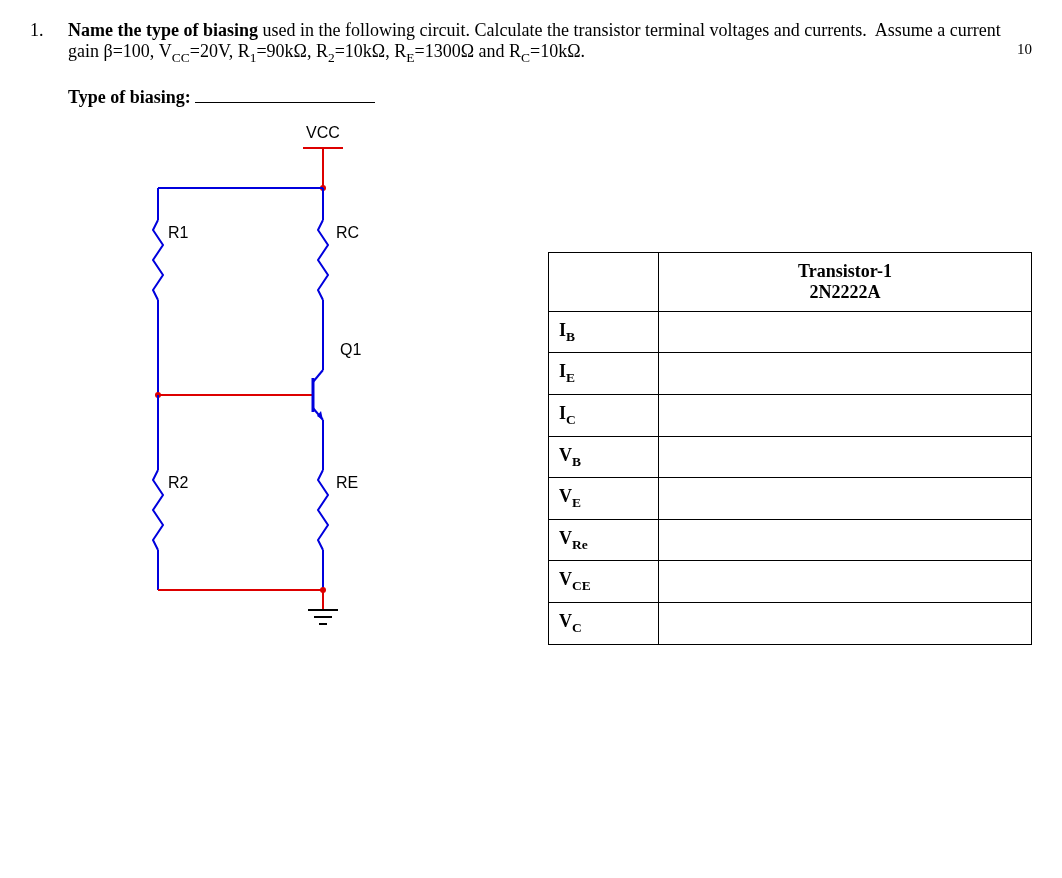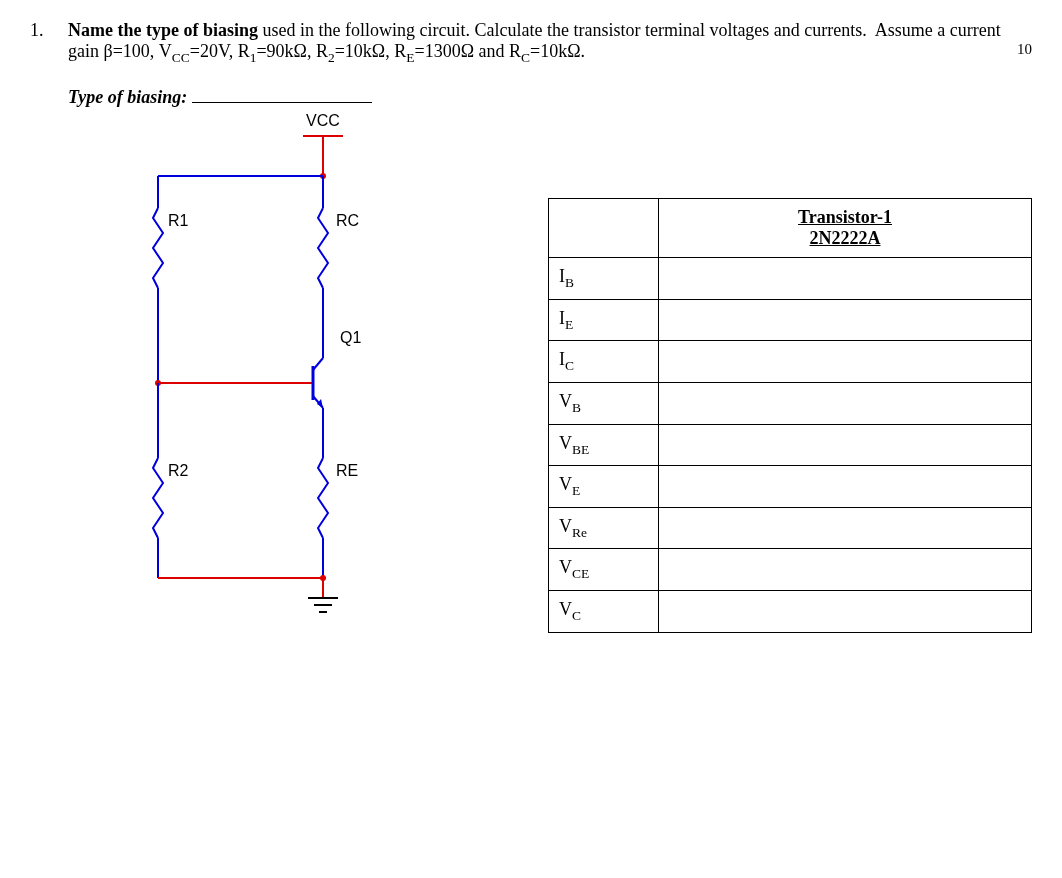--- a/index.html
+++ b/index.html
@@ -13,21 +13,21 @@
   }
   .question-row {
     display: flex;
     align-items: flex-start;
     gap: 14px;
   }
   .qnum { width: 24px; flex: 0 0 auto; }
   .qbody { flex: 1 1 auto; }
   .prompt { margin-bottom: 6px; }
   .pagenum { text-align: right; font-size: 15px; }
-  .typeline { margin-top: 18px; margin-bottom: 0; font-style: italic; }
+  .typeline { margin-top: 18px; margin-bottom: 12px; }
   .blank {
     display: inline-block;
     border-bottom: 1px solid #000;
     width: 180px;
     vertical-align: baseline;
     height: 1em;
   }
   .content-row {
     display: flex;
     gap: 60px;
@@ -46,25 +46,24 @@
     border: 1.5px solid #000;
     padding: 8px 10px;
     font-size: 18px;
     text-align: left;
     height: 38px;
     box-sizing: border-box;
   }
   th.header {
     text-align: center;
     font-weight: bold;
-    text-decoration: underline;
   }
   td.param {
     width: 110px;
-    font-weight: normal;
+    font-weight: bold;
   }
   sub { font-size: 0.75em; }
   svg text { font-family: Arial, sans-serif; font-size: 16px; }
 </style>
 </head>
 <body>
 
 <div class="question-row">
   <div class="qnum">1.</div>
   <div class="qbody">
@@ -151,24 +150,20 @@
               </tr>
               <tr>
                 <td class="param">I<sub>C</sub></td>
                 <td></td>
               </tr>
               <tr>
                 <td class="param">V<sub>B</sub></td>
                 <td></td>
               </tr>
               <tr>
-                <td class="param">V<sub>BE</sub></td>
-                <td></td>
-              </tr>
-              <tr>
                 <td class="param">V<sub>E</sub></td>
                 <td></td>
               </tr>
               <tr>
                 <td class="param">V<sub>Re</sub></td>
                 <td></td>
               </tr>
               <tr>
                 <td class="param">V<sub>CE</sub></td>
                 <td></td>

